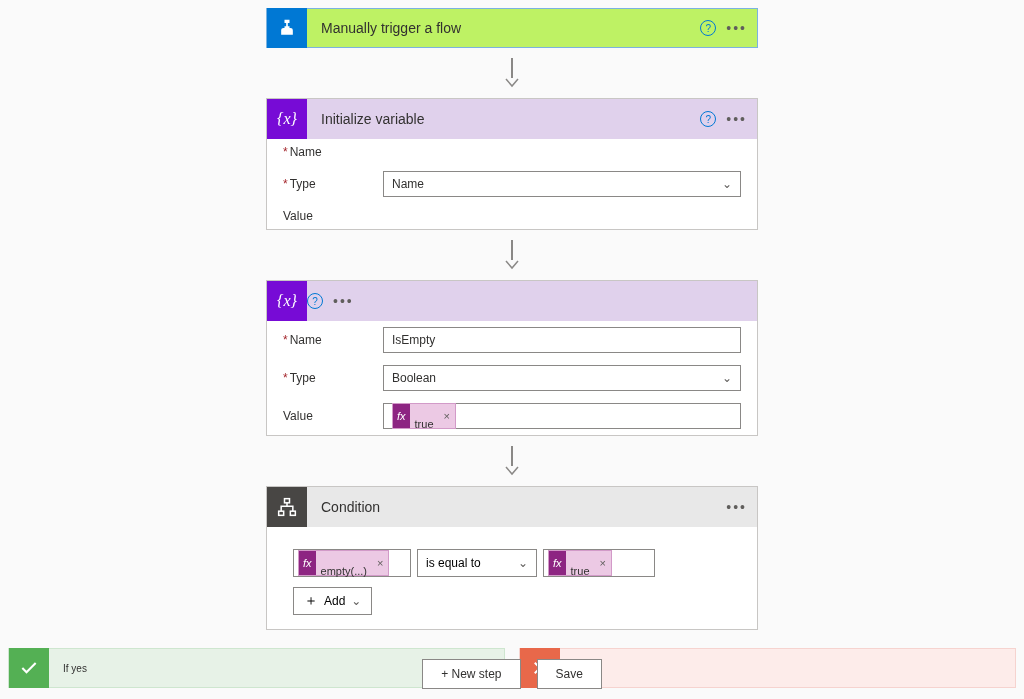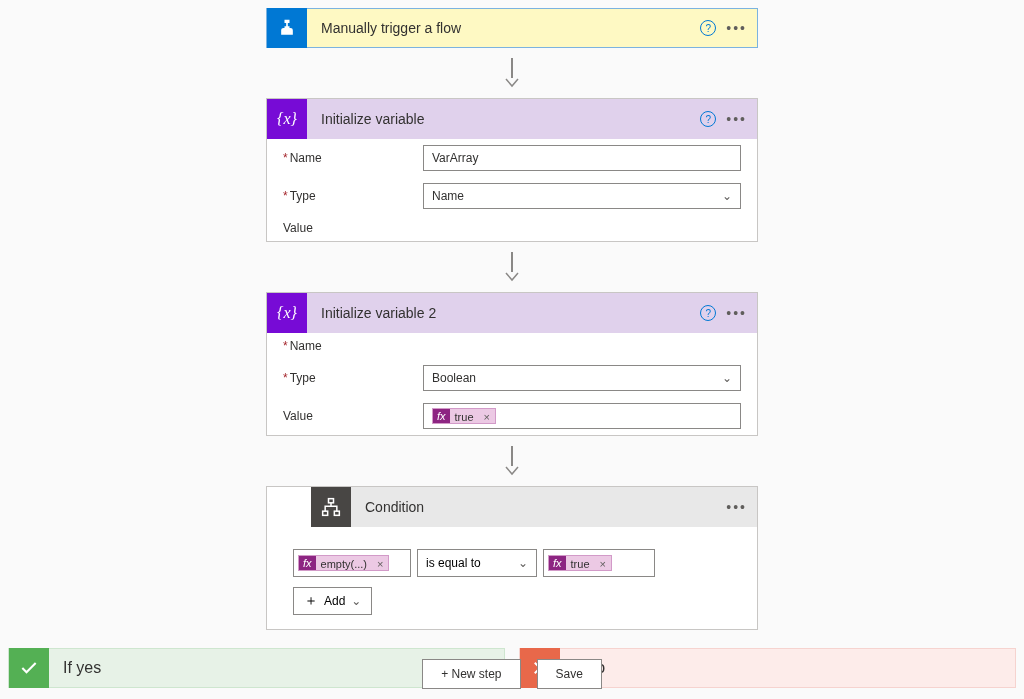--- a/index.html
+++ b/index.html
@@ -4,48 +4,48 @@
 <style>
   * { box-sizing: border-box; margin: 0; padding: 0; font-family: 'Segoe UI', Tahoma, sans-serif; }
   body { background: #fafafa; width: 1024px; height: 699px; position: relative; overflow: hidden; }
   
   .canvas { display: flex; flex-direction: column; align-items: center; padding-top: 8px; }
   
   .card { width: 492px; border: 1px solid #c8c6c4; background: #fff; }
   
   
   .card-header { display: flex; align-items: center; height: 40px; }
-  .card-header.trigger { background: #fef9c3; border: 1px solid #7bb3e0; }
+  .card-header.trigger { background: #bef264; border: 1px solid #7bb3e0; }
   .card-header.var { background: #e0d1ec; }
-  .card-header.cond { background: #e8e8e8; margin-left: 44px; }
+  .card-header.cond { background: #e8e8e8; }
   
   .icon-box { width: 40px; height: 40px; display: flex; align-items: center; justify-content: center; color: #fff; flex-shrink: 0; }
   .icon-box.blue { background: #0078d4; }
   .icon-box.purple { background: #770bd6; }
   .icon-box.gray { background: #484644; }
   
   .header-title { flex: 1; padding-left: 14px; font-size: 14px; color: #323130; }
   .header-actions { display: flex; align-items: center; gap: 10px; padding-right: 10px; }
   .help-icon { width: 16px; height: 16px; border: 1.3px solid #0078d4; border-radius: 50%; color: #0078d4; font-size: 10px; display: flex; align-items: center; justify-content: center; cursor: pointer; }
   .dots { color: #605e5c; font-size: 14px; cursor: pointer; letter-spacing: 2px; }
   
   
   .card-body { background: #fff; padding: 0; }
-  .row { display: flex; align-items: center; padding: 6px 16px; gap: 40px; }
+  .row { display: flex; align-items: center; padding: 6px 16px; }
   .row-label { width: 100px; font-size: 12px; color: #323130; }
   .row-label .req { color: #a4262c; margin-right: 2px; }
   .row-input { flex: 1; }
   .row-input input, .row-input .select, .row-input .token-box {
     width: 100%; border: 1px solid #8a8886; height: 26px; font-size: 12px; padding: 0 8px; color: #323130; background: #fff;
   }
   .row-input .select { display: flex; align-items: center; justify-content: space-between; cursor: pointer; }
   .chev { color: #605e5c; }
   
   .token-box { display: flex; align-items: center; gap: 4px; }
-  .token { display: inline-flex; align-items: flex-end; background: #ecc9e4; height: 16px; font-size: 11px; border: 1px solid #d29ac8; }
+  .token { display: inline-flex; align-items: center; background: #ecc9e4; height: 26px; font-size: 11px; border: 1px solid #d29ac8; }
   .token .fx { background: #8d2582; color: #fff; padding: 0 4px; font-style: italic; height: 100%; display: flex; align-items: center; }
   .token .tlabel { padding: 0 5px; color: #323130; margin-top: 16px; }
   .token .tx { padding: 0 5px; color: #605e5c; cursor: pointer; }
   
   
   .arrow { display: flex; flex-direction: column; align-items: center; margin: 10px 0; }
   .arrow .line { width: 1.5px; height: 20px; background: #8a8886; }
   .arrow .head svg { display: block; }
   
   
@@ -60,21 +60,21 @@
   .add-btn .plus { font-size: 14px; }
   
   
   .branches { display: flex; width: 100%; padding: 0 8px; gap: 14px; margin-top: 18px; }
   .branch { flex: 1; display: flex; align-items: center; height: 40px; }
   .branch.yes { background: #e7f2e7; border: 1px solid #cee6cf; }
   .branch.no { background: #fdecea; border: 1px solid #f6d3cf; }
   .branch-icon { width: 40px; height: 40px; display: flex; align-items: center; justify-content: center; }
   .branch.yes .branch-icon { background: #54b054; }
   .branch.no .branch-icon { background: #e8684a; }
-  .branch-label { padding-left: 14px; font-size: 16px; color: #323130; }
+  .branch-label { padding-left: 14px; font-size: 10px; color: #323130; }
   
   
   .footer { position: absolute; bottom: 10px; left: 0; width: 100%; display: flex; justify-content: center; gap: 16px; }
   .footer button { height: 30px; padding: 0 18px; border: 1px solid #8a8886; background: #fff; font-size: 12px; cursor: pointer; color: #323130; }
   
   .trigger-card { width: 492px; }
   
   .icon-svg { width: 20px; height: 20px; }
 </style>
 </head>
@@ -113,21 +113,20 @@
       </div>
       <div class="header-title">Initialize variable</div>
       <div class="header-actions">
         <div class="help-icon">?</div>
         <div class="dots">•••</div>
       </div>
     </div>
     <div class="card-body">
       <div class="row">
         <div class="row-label"><span class="req">*</span><span>Name</span></div>
-        <div class="row-input"><input value="VarArray" style=""></div>
       </div>
       <div class="row">
         <div class="row-label"><span class="req">*</span><span>Type</span></div>
         <div class="row-input">
           <div class="select">
             <span>Name</span>
             <span class="chev">⌄</span>
           </div>
         </div>
       </div>
@@ -144,29 +143,29 @@
           <path d="M1 1 L7 8 L13 1" stroke="#8a8886" stroke-width="1.5" fill="none"></path>
         </svg>
       </div>
   </div>
 
   <div class="card">
     <div class="card-header var">
       <div class="icon-box purple">
         <span style="font-family:serif;font-style:italic;font-size:16px;">{x}</span>
       </div>
-      <div class="header-title">Initialize variable 2</div>
       <div class="header-actions">
         <div class="help-icon">?</div>
         <div class="dots">•••</div>
       </div>
     </div>
     <div class="card-body">
       <div class="row">
         <div class="row-label"><span class="req">*</span><span>Name</span></div>
+        <div class="row-input"><input value="IsEmpty" style=""></div>
       </div>
       <div class="row">
         <div class="row-label"><span class="req">*</span><span>Type</span></div>
         <div class="row-input">
           <div class="select">
             <span>Boolean</span>
             <span class="chev">⌄</span>
           </div>
         </div>
       </div>

